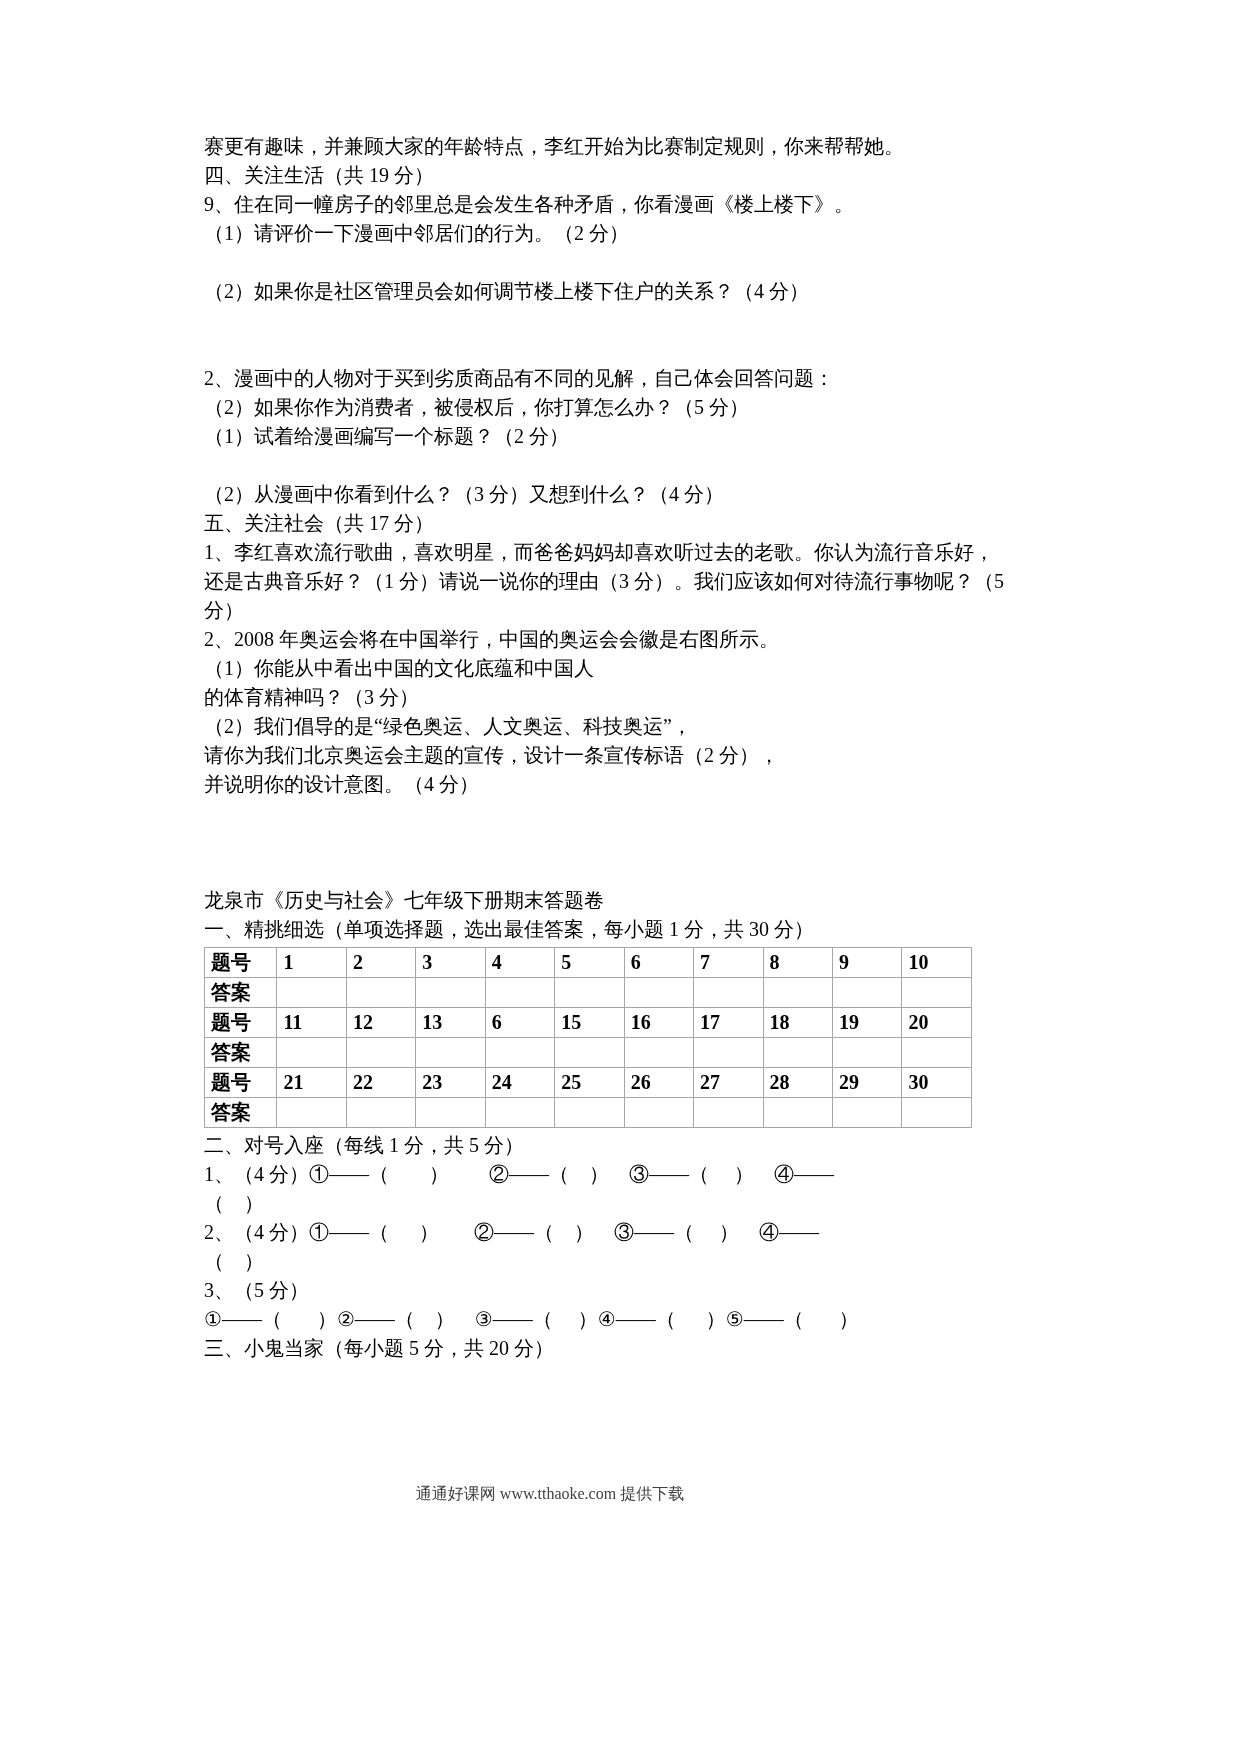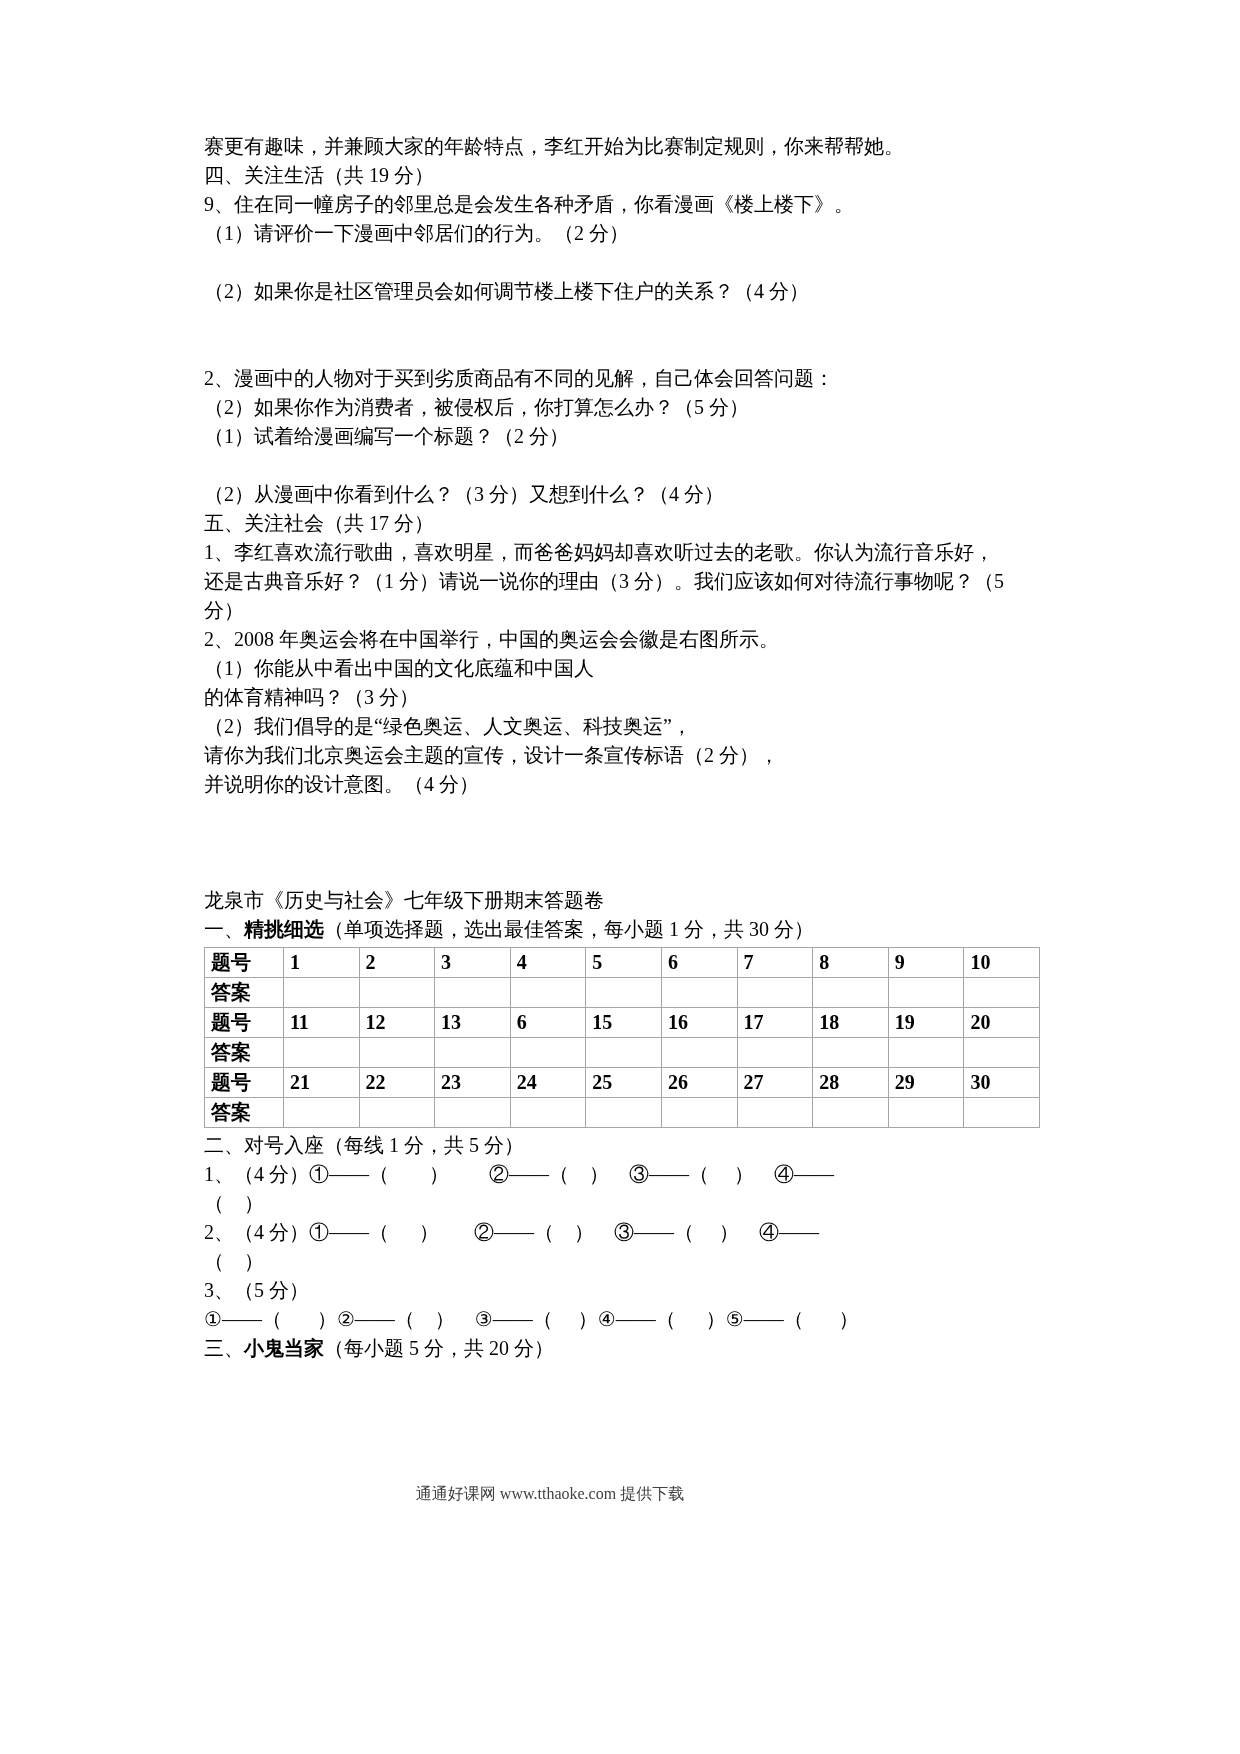--- a/index.html
+++ b/index.html
@@ -24,24 +24,24 @@
     width: 905px;
     font-size: 20px;
     margin-left: 24px;
   }
   .line {
     white-space: pre-wrap;
     line-height: 29px;
     min-height: 29px;
   }
   .line.blank { }
-  .bold { font-weight: bold; }
+  .bold { font-weight: normal; }
   table.answers {
     border-collapse: collapse;
-    width: 836px;
+    width: 768px;
     margin: 3px 0 3px 0;
     table-layout: fixed;
   }
   table.answers td {
     border: 1px solid #a6a6a6;
     height: 30px;
     font-size: 20px;
     font-weight: bold;
     padding: 0 0 0 6px;
     vertical-align: middle;

